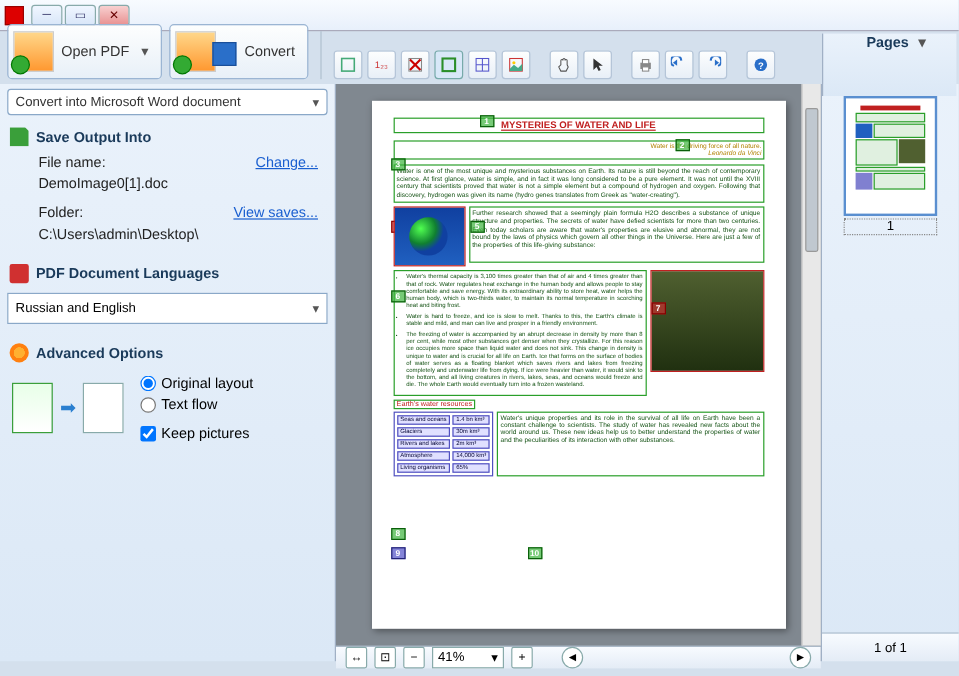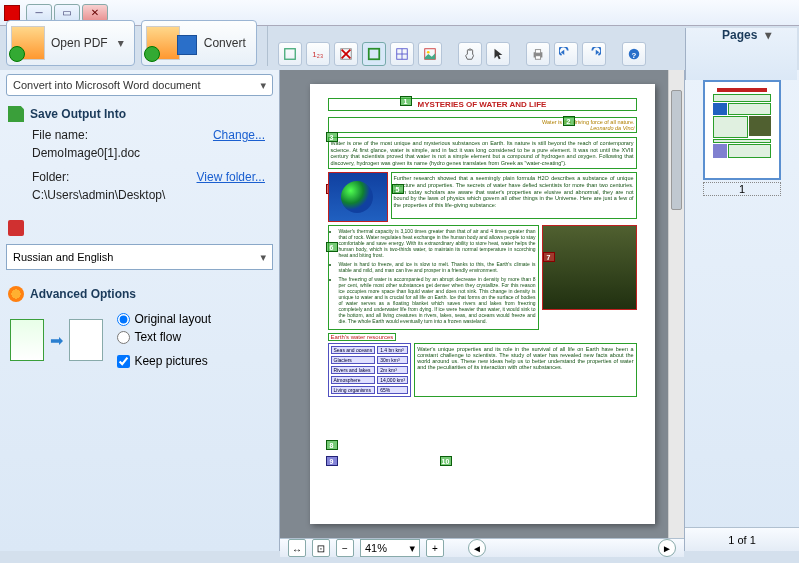--- a/index.html
+++ b/index.html
@@ -48,21 +48,21 @@
 .adv-thumbs { display: flex; align-items: center; gap: 6px; }
 .adv-thumb { width: 34px; height: 42px; background: #fff; border: 1px solid #8aa; }
 .adv-thumb.g { border-color: #3a9f3a; background: linear-gradient(#e8ffe8, #fff); }
 .adv-arrow { color: #2a7fd0; font-size: 16px; }
 .adv-opts { font-size: 12px; display: flex; flex-direction: column; gap: 4px; }
 .adv-opts label { display: flex; align-items: center; gap: 4px; }
 
 .center-panel { flex: 1; background: #808890; display: flex; flex-direction: column; }
 .doc-scroll { flex: 1; overflow: auto; display: flex; justify-content: center; padding: 14px; }
 .page { width: 345px; height: 440px; background: #fff; box-shadow: 2px 2px 6px rgba(0,0,0,0.4); padding: 14px 18px; font-size: 5.5px; color: #145214; position: relative; }
-.page h1 { text-align: center; color: #c02020; font-size: 8px; margin-bottom: 6px; border: 1px solid #2a9f2a; padding: 1px; }
+.page h1 { text-align: center; color: #c02020; font-size: 8px; text-decoration: underline; margin-bottom: 6px; border: 1px solid #2a9f2a; padding: 1px; }
 .quote { text-align: right; color: #b08000; font-size: 5.5px; border: 1px solid #2a9f2a; padding: 1px; margin-bottom: 4px; }
 .para { border: 1px solid #2a9f2a; padding: 2px; margin-bottom: 3px; line-height: 1.2; text-align: justify; }
 .row2 { display: flex; gap: 3px; margin-bottom: 3px; }
 .img-box { width: 60px; height: 50px; background: linear-gradient(#1040a0, #2060c0); border: 1px solid #c02020; flex-shrink: 0; position: relative; }
 .img-box.earth::after { content:''; position:absolute; top:8px; left:12px; width:32px; height:32px; border-radius:50%; background: radial-gradient(circle at 30% 30%, #50ff50, #108030 40%, #1040a0 60%); }
 .row3 { display: flex; gap: 3px; margin-bottom: 3px; }
 .bullets { border: 1px solid #2a9f2a; padding: 2px; flex: 1; font-size: 5px; }
 .bullets li { margin-left: 8px; margin-bottom: 3px; text-align: justify; }
 .img-water { width: 95px; height: 85px; background: linear-gradient(#506030, #203010); border: 1px solid #c02020; flex-shrink: 0; }
 .tbl-hd { color: #c02020; font-size: 6px; border: 1px solid #2a9f2a; display: inline-block; padding: 0 2px; margin-bottom: 2px; }
@@ -205,28 +205,29 @@
     </div>
     <div class="field-row">
       <span class="val">File name:</span>
       <span class="link">Change...</span>
     </div>
     <div class="field-row">
         <span class="val">DemoImage0[1].doc</span>
       </div>
     <div class="field-row" style="margin-top:6px">
       <span class="val">Folder:</span>
-      <span class="link">View folder...</span>
+      <span class="link">View saves...</span>
     </div>
     <div class="field-row">
         <span class="val">C:\Users\admin\Desktop\</span>
       </div>
 
     <div class="section-hd" style="margin-top:10px">
       <div class="hicon ic-pdf"></div>
+      <span>PDF Document Languages</span>
     </div>
     <div class="langbox">
         <span>Russian and English</span>
       </div>
 
     <div class="section-hd" style="margin-top:10px">
       <div class="hicon ic-gear"></div>
       <span>Advanced Options</span>
     </div>
     <div class="adv-body">

